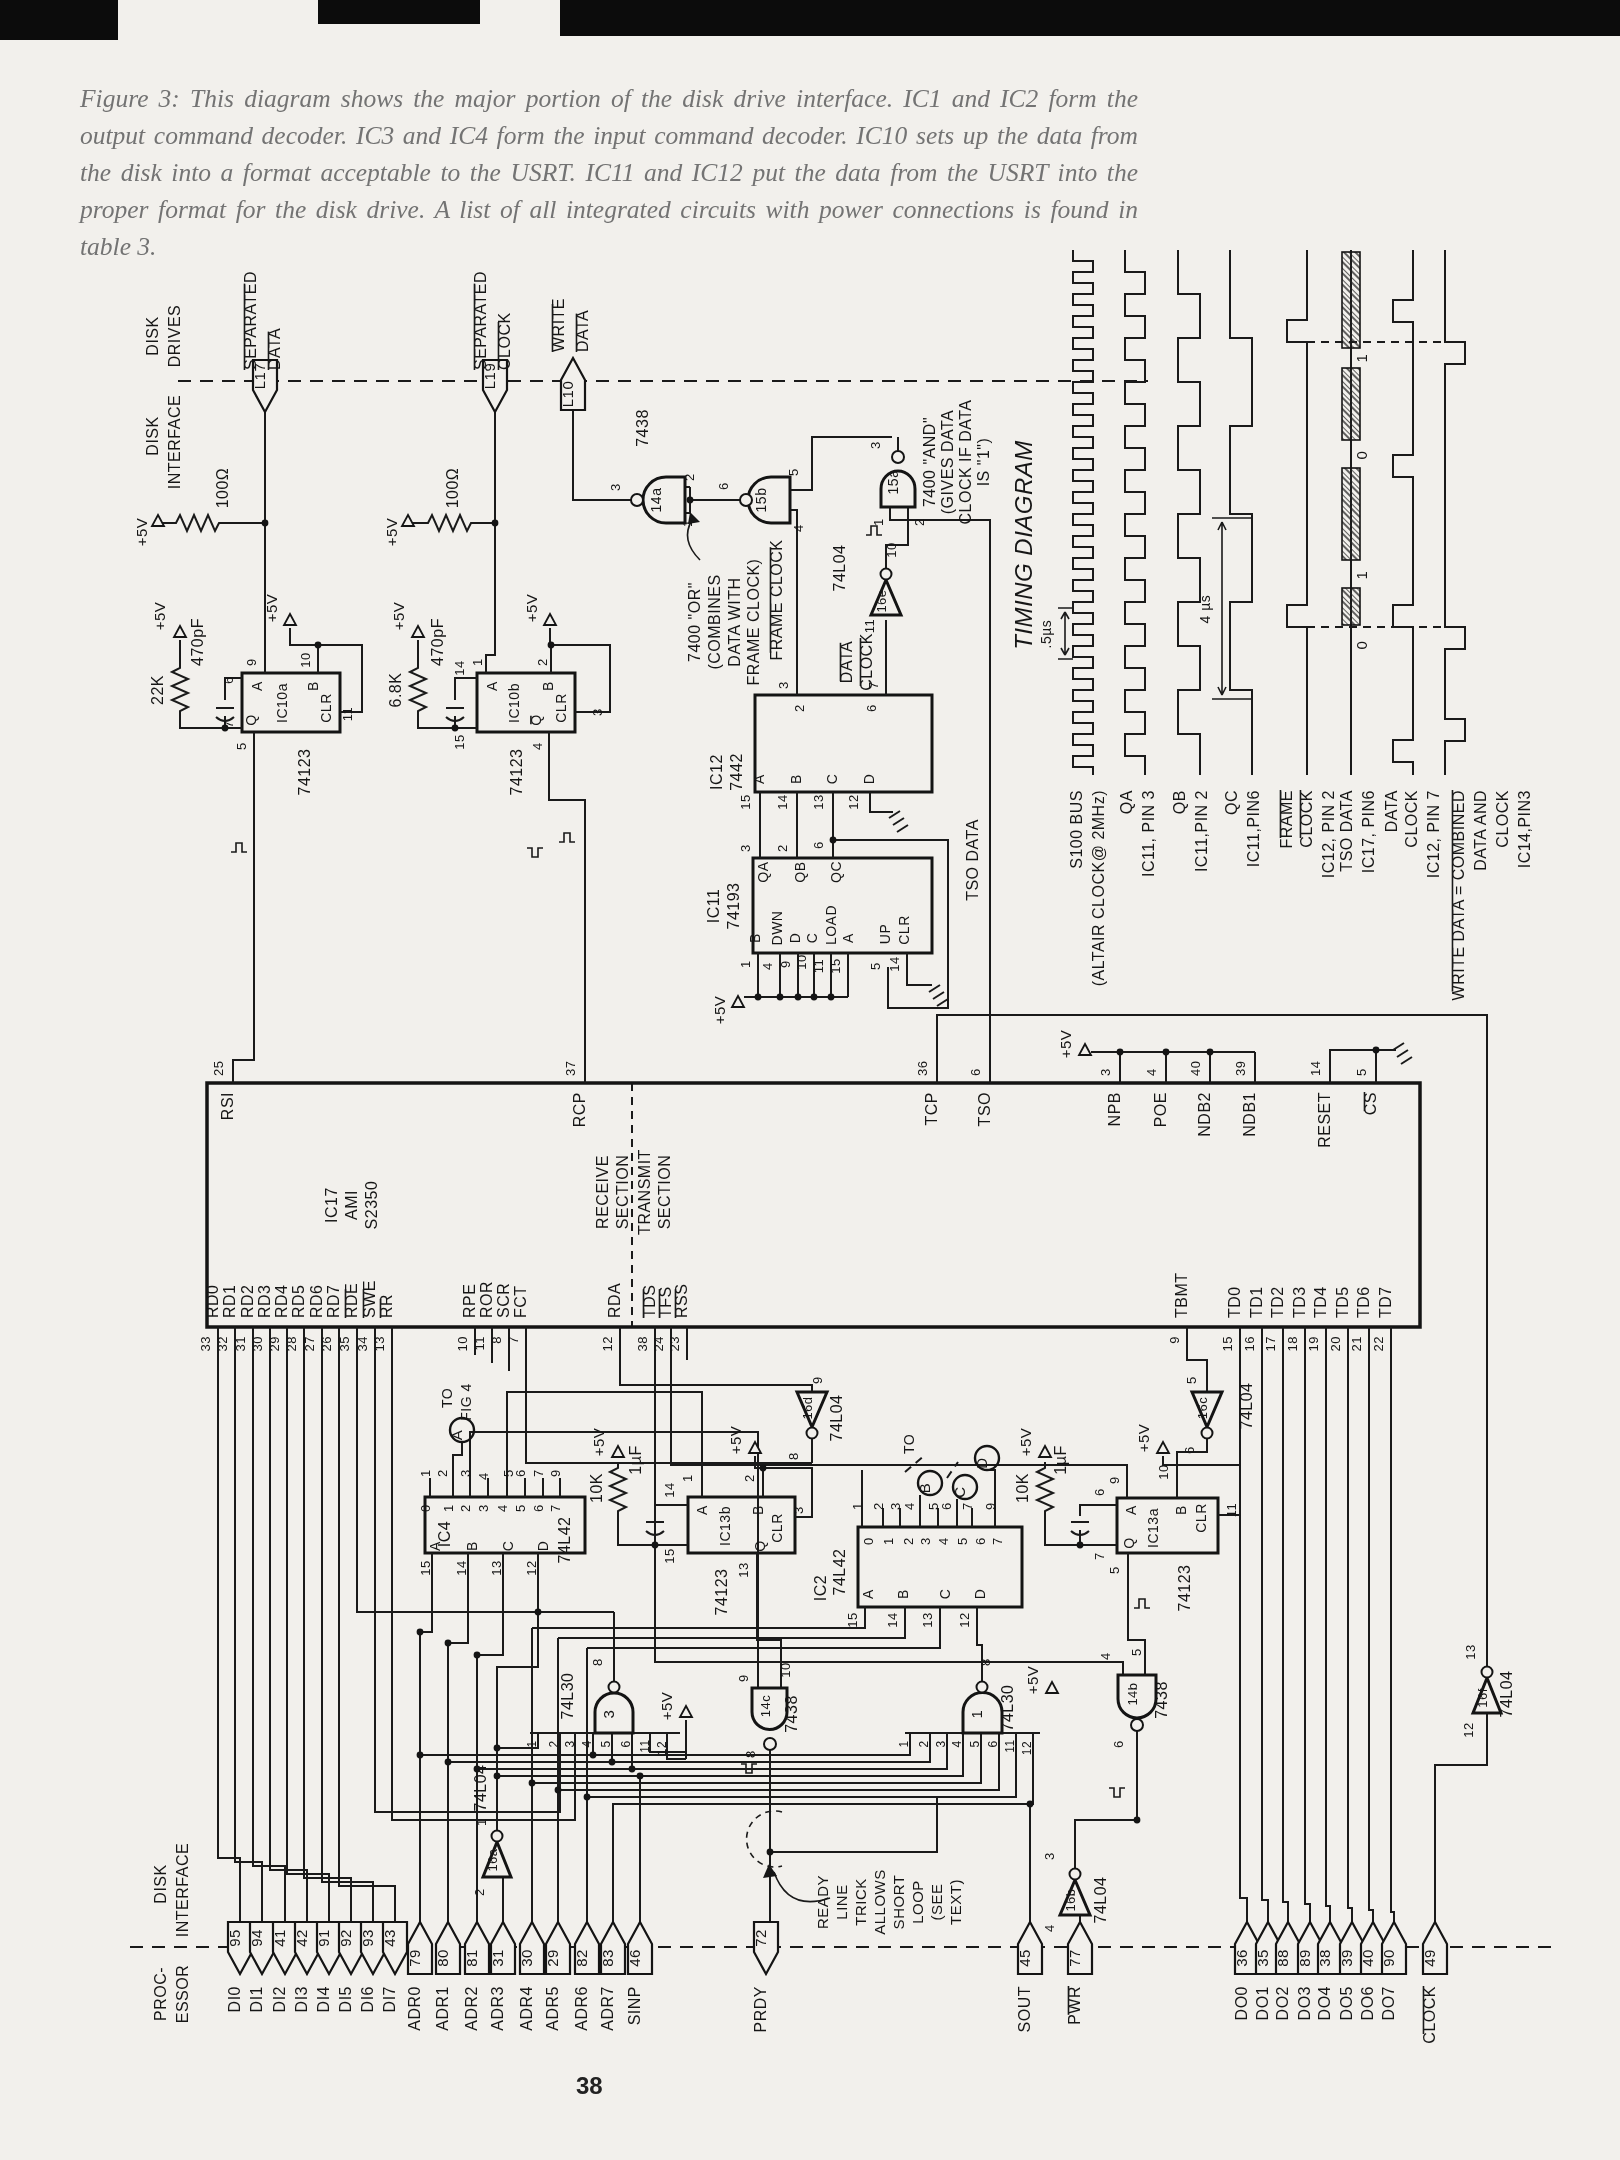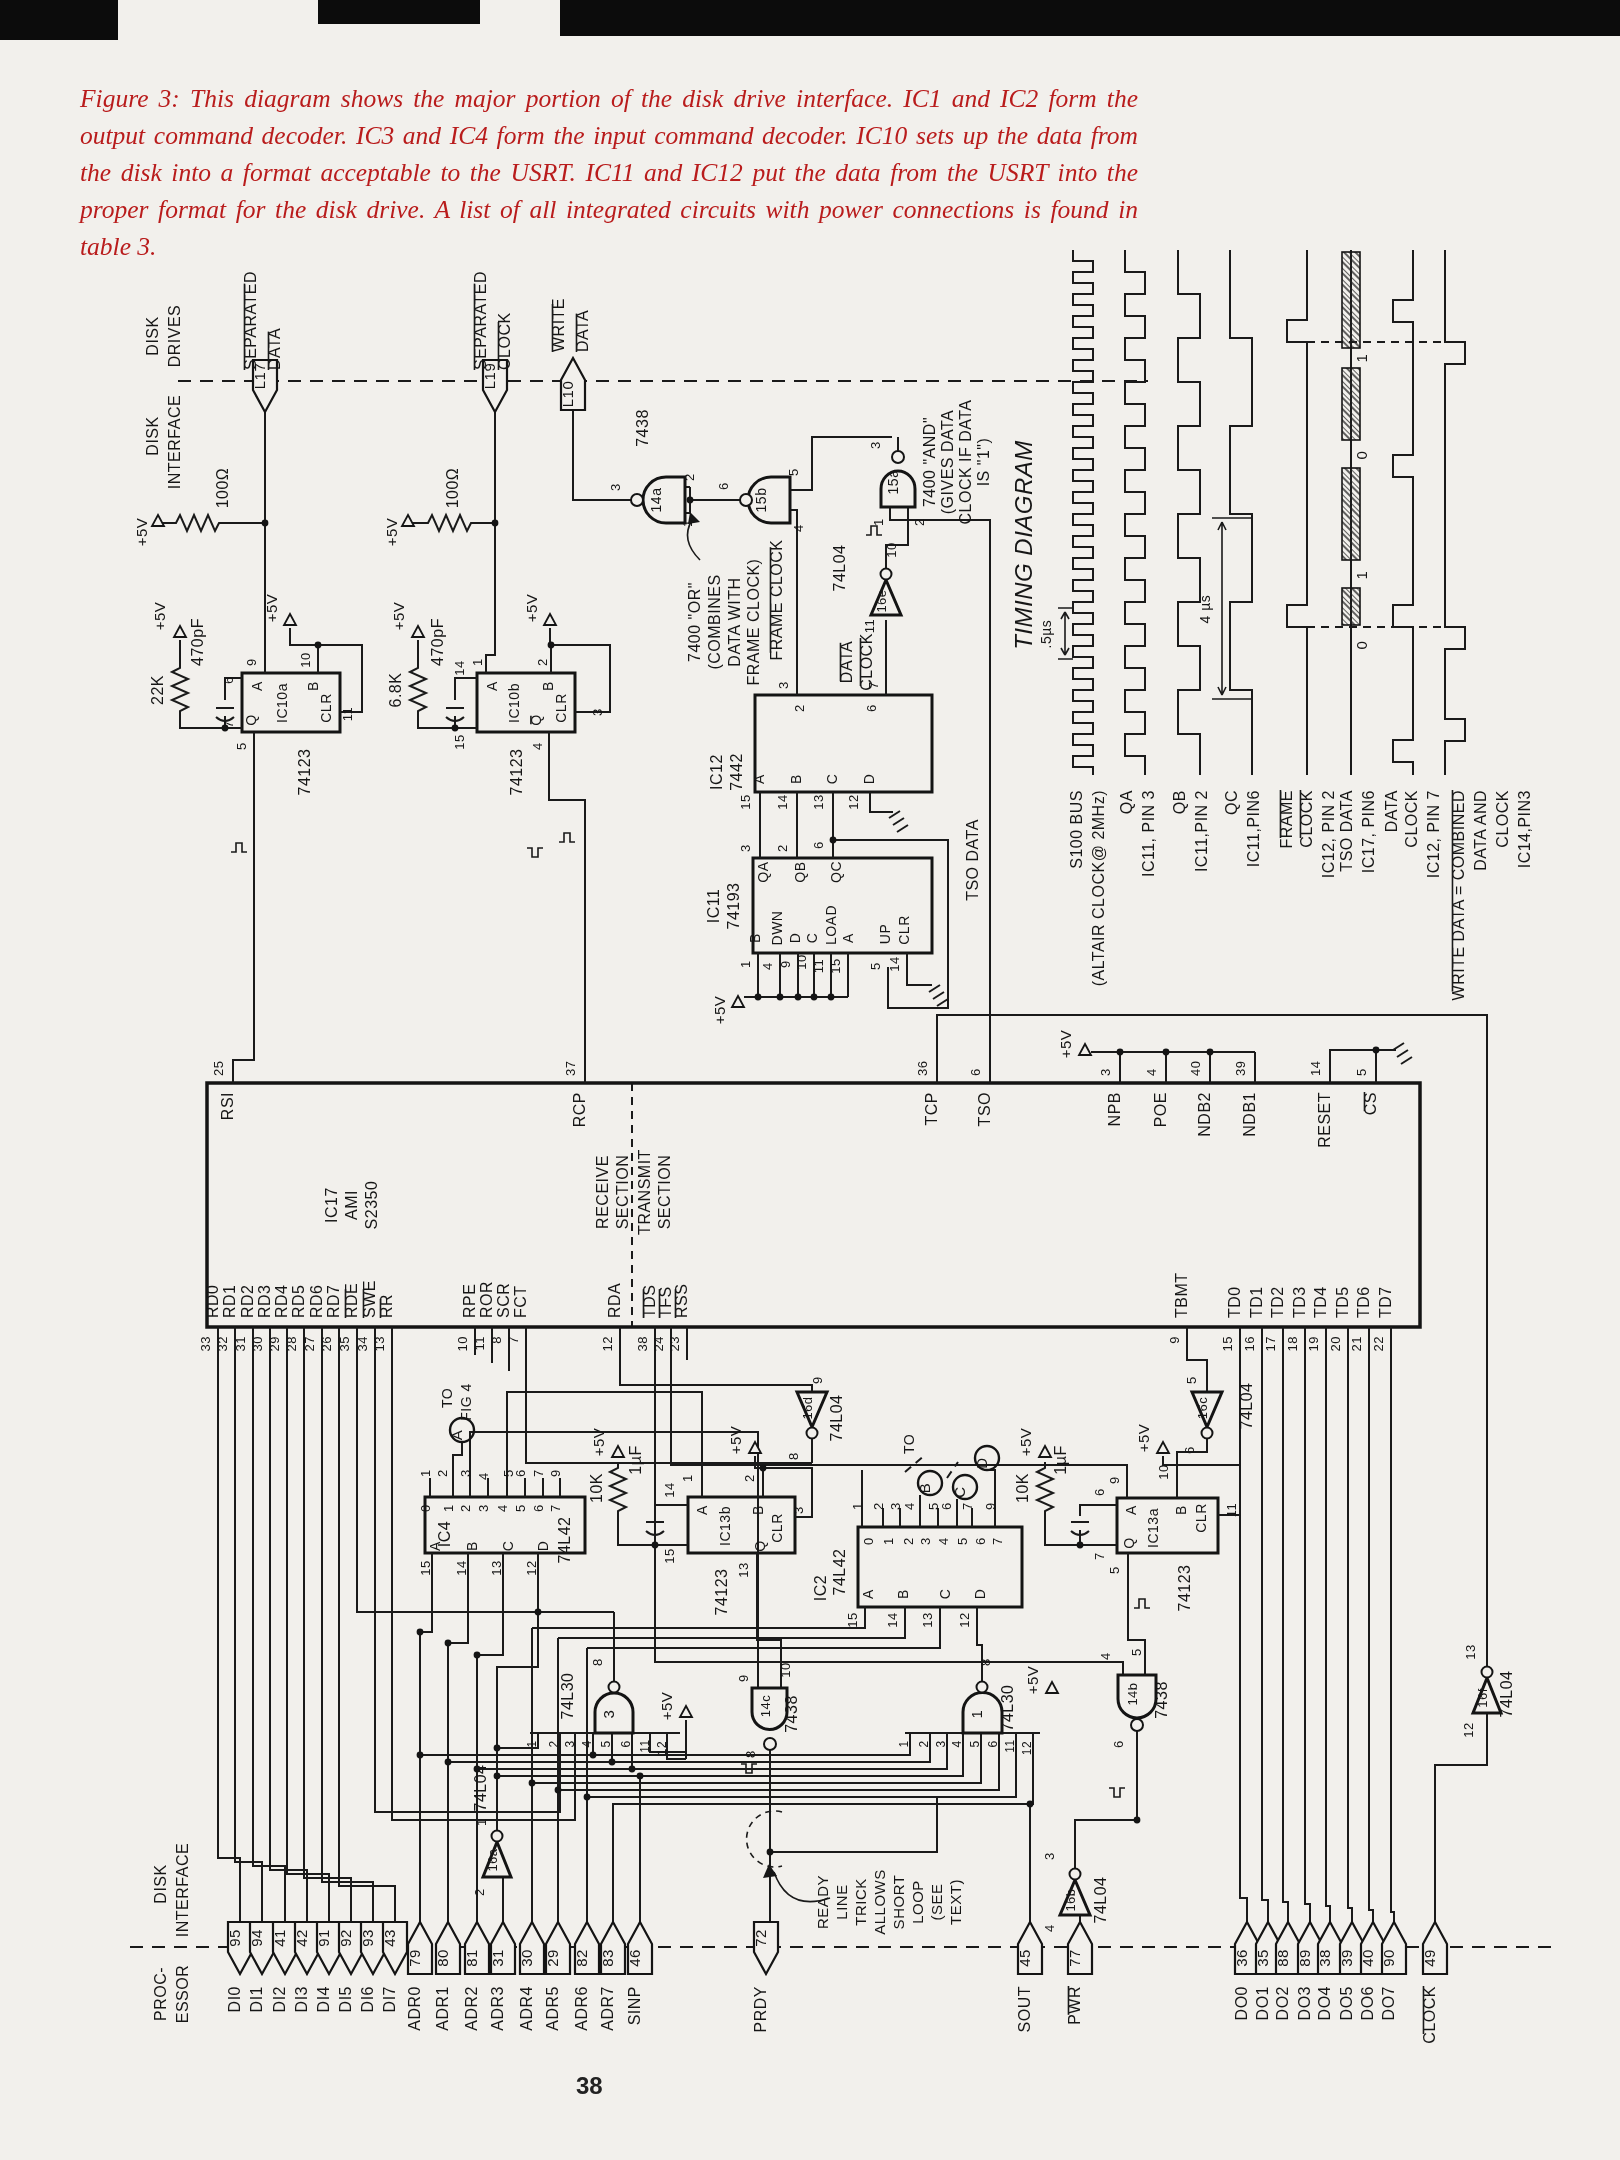--- a/index.html
+++ b/index.html
@@ -1,18 +1,18 @@
 <!DOCTYPE html>
 <html><head>
 <meta charset="utf-8">
 <style>
   html,body{margin:0;padding:0}
   body{width:1620px;height:2160px;position:relative;background:#f2f0ec;font-family:"Liberation Sans",sans-serif;overflow:hidden}
   .scanbar{position:absolute;background:#0c0c0c}
-  #caption{position:absolute;left:80px;top:80px;width:1058px;font-family:"Liberation Serif",serif;font-style:italic;font-size:25.5px;line-height:37px;color:#b91c1c;text-align:justify}
+  #caption{position:absolute;left:80px;top:80px;width:1058px;font-family:"Liberation Serif",serif;font-style:italic;font-size:25.5px;line-height:37px;color:#737373;text-align:justify}
   #pagenum{position:absolute;left:576px;top:2072px;font-size:24px;font-weight:bold;color:#222}
   svg{position:absolute;left:0;top:0}
   svg text{fill:#161616;letter-spacing:.5px}
   .w{fill:none;stroke:#1a1a1a;stroke-width:2}
   .bx{fill:none;stroke:#141414;stroke-width:3}
   .gate{fill:none;stroke:#141414;stroke-width:3}
   .bub{fill:#f2f0ec;stroke:#141414;stroke-width:2}
   .dash{fill:none;stroke:#1a1a1a;stroke-width:2.2;stroke-dasharray:13 9}
   .dash2{fill:none;stroke:#1a1a1a;stroke-width:2;stroke-dasharray:8 6}
   .thin{fill:none;stroke:#1a1a1a;stroke-width:1.6}

